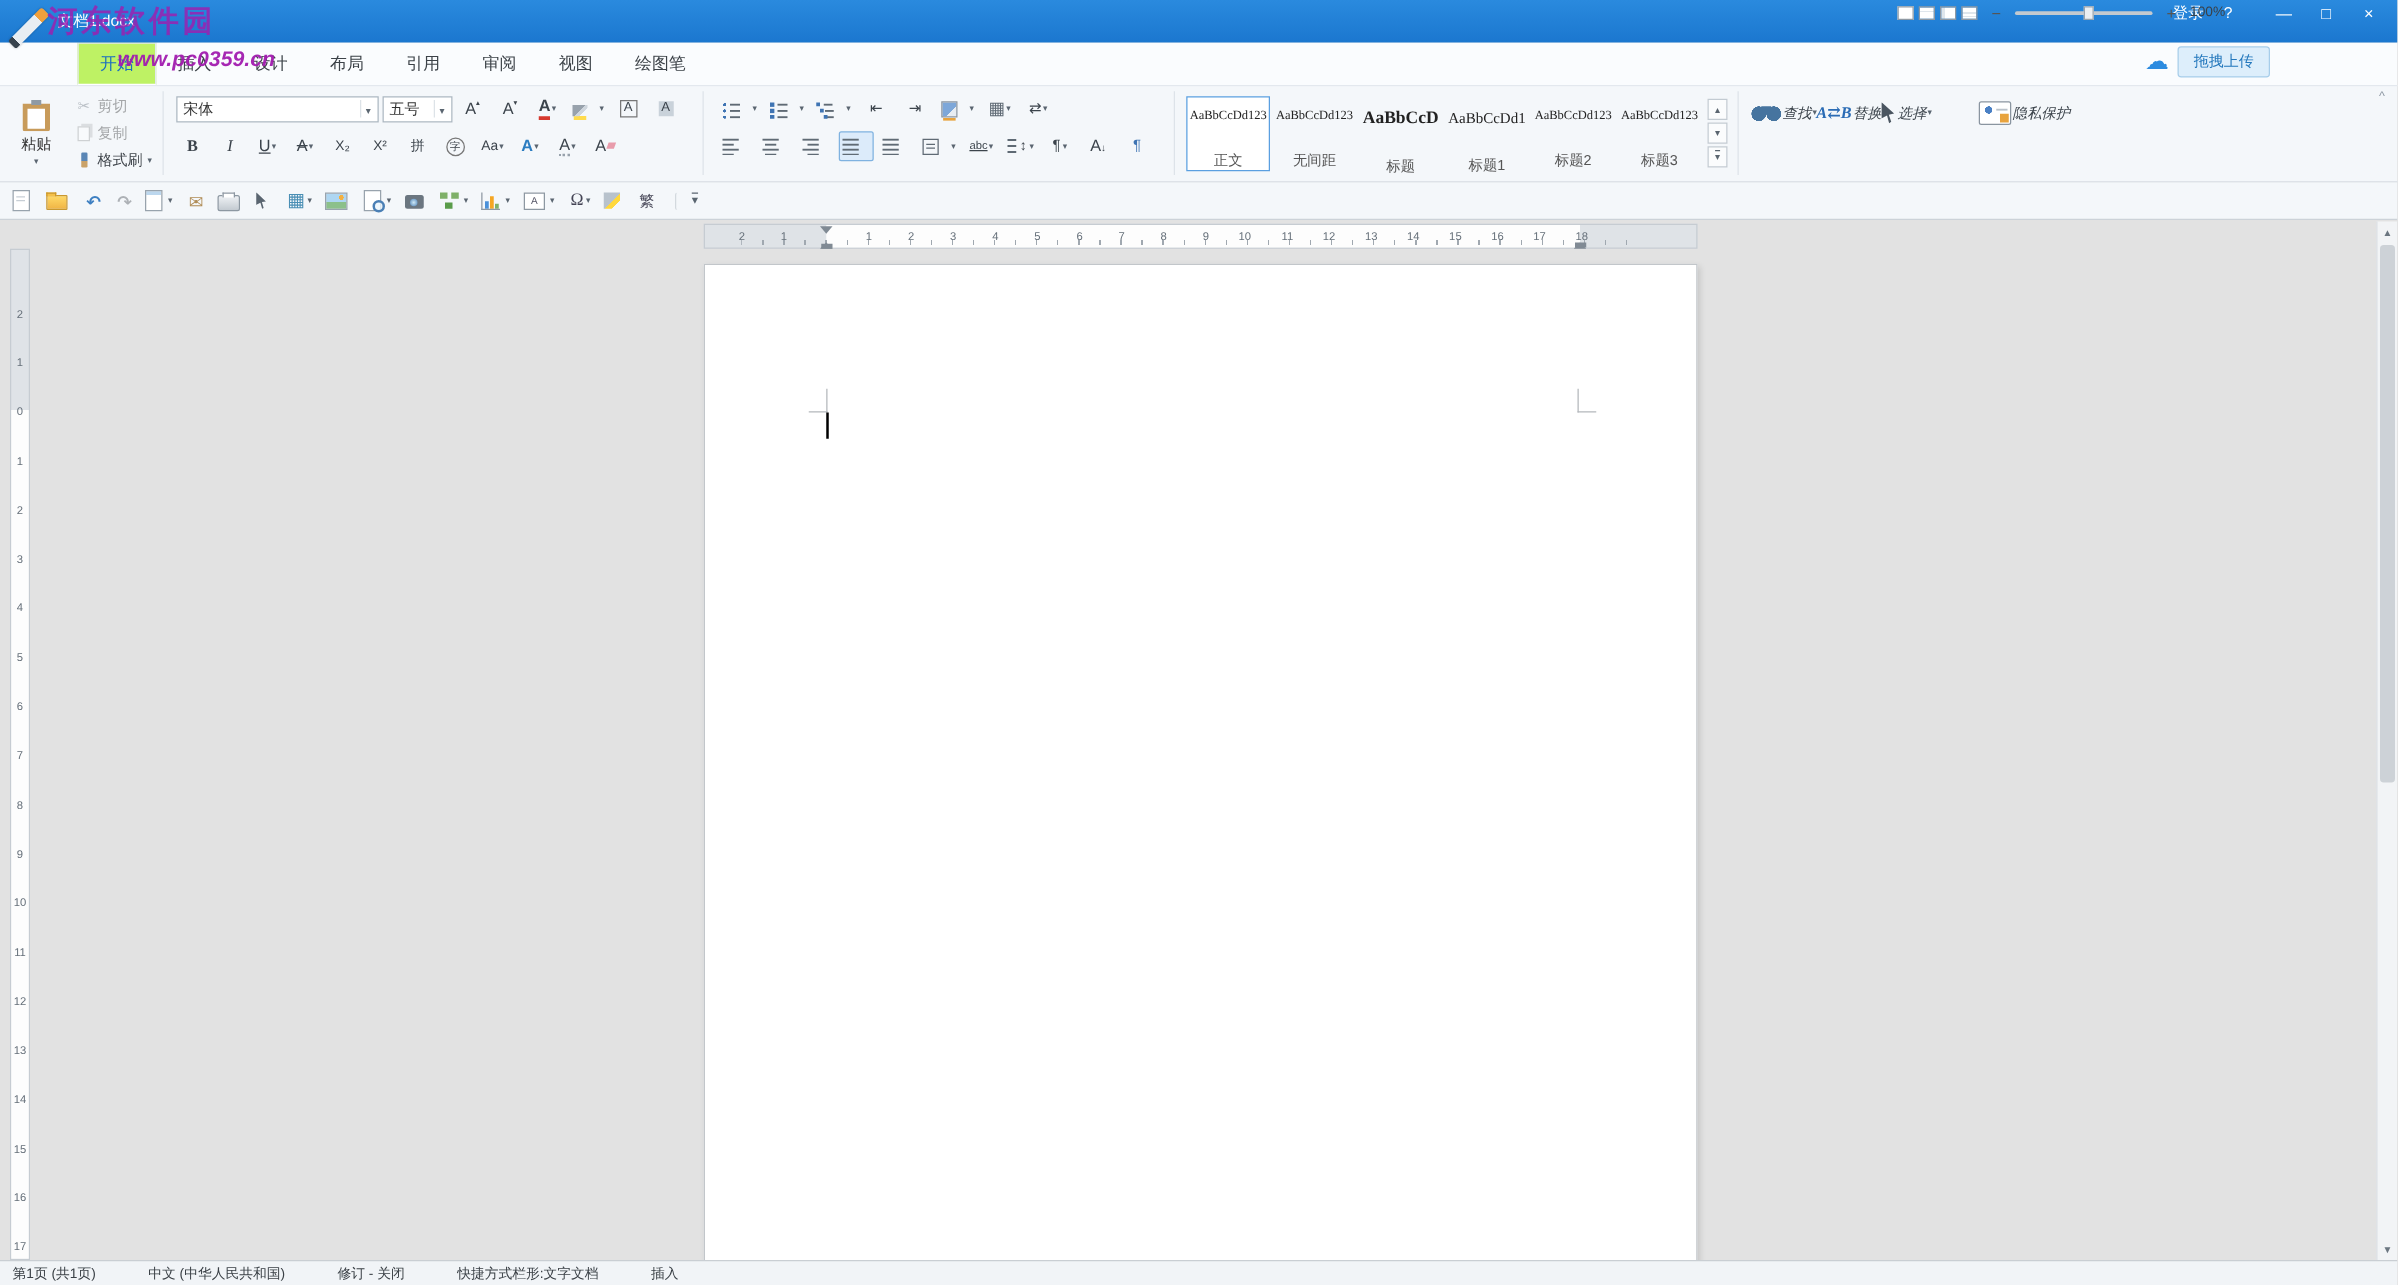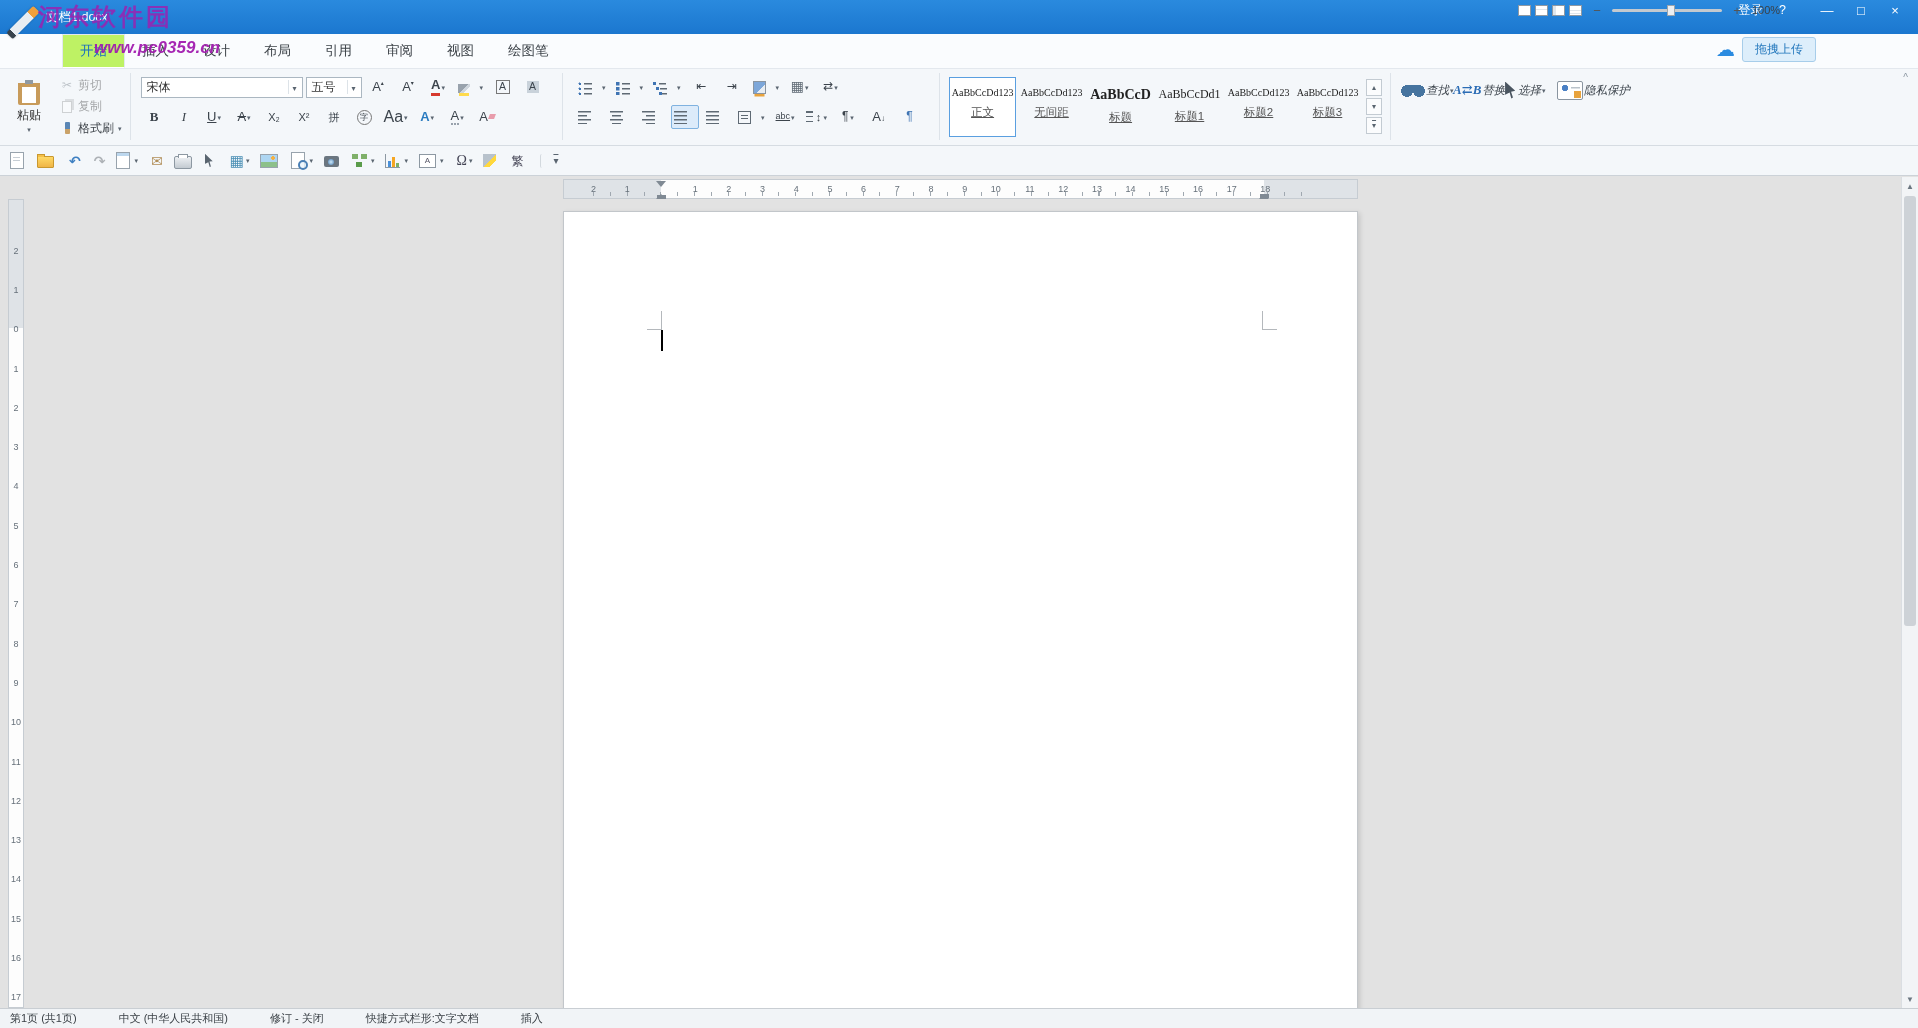--- a/index.html
+++ b/index.html
@@ -84,21 +84,21 @@
   .ic-char-border .g{border:1px solid #777;padding:0 2px;font-size:10.5px;}
   .ic-char-shading .g{background:#c9d2da;padding:0 2px;font-size:10.5px;}
   
   .ic-bold .g{font-weight:bold;font-family:"Liberation Serif","DejaVu Serif",serif;}
   .ic-italic .g{font-style:italic;font-family:"Liberation Serif","DejaVu Serif",serif;}
   .ic-underline .g{text-decoration:underline;}
   .ic-strikethrough .g{text-decoration:line-through;}
   .ic-subscript .g,.ic-superscript .g{font-size:11px;}
   .ic-phonetic-guide .g{font-size:11px;}
   .ic-enclose-character .g{border:1px solid #777;border-radius:50%;font-size:8.5px;width:13px;height:13px;line-height:13px;}
-  .ic-change-case .g{font-size:16px;}
+  .ic-change-case .g{font-size:11px;}
   .ic-text-effect .g{color:#2b7cc0;font-weight:bold;}
   .ic-char-style .g{border-bottom:2px dotted #98a2ac;}
   .ic-clear-format .g::after{content:"";display:inline-block;width:6px;height:5px;background:#e89cab;
     margin-left:1px;transform:skewX(-20deg);vertical-align:2px;}
   
   .grp-para{display:flex;flex-direction:column;gap:6px;padding:7px 10px 0 6px;}
   .prow{display:flex;align-items:center;gap:4px;}
   .ic-bullet-list::before,.ic-number-list::before,.ic-multilevel-list::before{content:"";width:14px;height:15px;
     background-repeat:no-repeat;}
   .ic-bullet-list::before{background-image:
@@ -146,29 +146,29 @@
   .ic-show-marks .g{font-size:12px;color:#3f74b3;}
   
   .grp-styles{display:flex;align-items:center;padding:16px 2px;}
   .gal{display:flex;align-items:stretch;}
   .stile{width:67px;height:60px;display:flex;flex-direction:column;align-items:center;
     padding-top:9px;box-sizing:border-box;border:1px solid transparent;margin:0 1px;}
   .stile.selected{background:#fff;border-color:#5a9fe0;}
   .sample{font-family:"Liberation Serif","DejaVu Serif",serif;font-size:10px;color:#222;white-space:nowrap;}
   .stile.lg .sample{font-size:14px;font-weight:bold;}
   .stile.md .sample{font-size:12px;}
-  .sname{font-size:11.5px;color:#555;margin-top:7px;text-decoration:underline;}
+  .sname{font-size:11.5px;color:#555;margin-top:23px;}
   .gal-arrows{display:flex;flex-direction:column;gap:2px;margin-left:4px;}
   .gala{width:16px;height:17px;border:1px solid #c3cbd2;background:#fbfcfd;font-size:8px;
     color:#5a6570;display:flex;align-items:center;justify-content:center;padding:0;}
   .gala.more{text-decoration:overline;}
   
   .grp-edit{display:flex;align-items:flex-start;gap:4px;padding:10px 4px 0 4px;}
   .ebtn{width:48px;display:flex;flex-direction:row;align-items:center;gap:1px;font-style:italic;}
-  .ebtn.ic-privacy-protect{width:62px;}
+  .ebtn.ic-privacy-protect{width:62px;margin-left:26px;}
   .elbl{font-size:11.5px;color:#3c444c;white-space:nowrap;}
   .big-ic{height:24px;display:flex;align-items:center;justify-content:center;position:relative;}
   .ic-find .big-ic::before{content:"";width:24px;height:16px;background-repeat:no-repeat;background-image:
     radial-gradient(circle 6px at 6px 9px,#46749f 97%,transparent),
     radial-gradient(circle 6px at 18px 9px,#46749f 97%,transparent),
     linear-gradient(#46749f,#46749f);
     background-size:auto,auto,8px 6px;background-position:0 0,0 0,8px 3px;}
   .ic-replace .big-ic::before{content:"A⇄B";font-size:13px;font-weight:bold;color:#2b6cb5;
     font-family:"Liberation Serif","DejaVu Serif",serif;}
   .ic-select-objects .big-ic::before{content:"";width:12px;height:17px;background:#4a5560;

